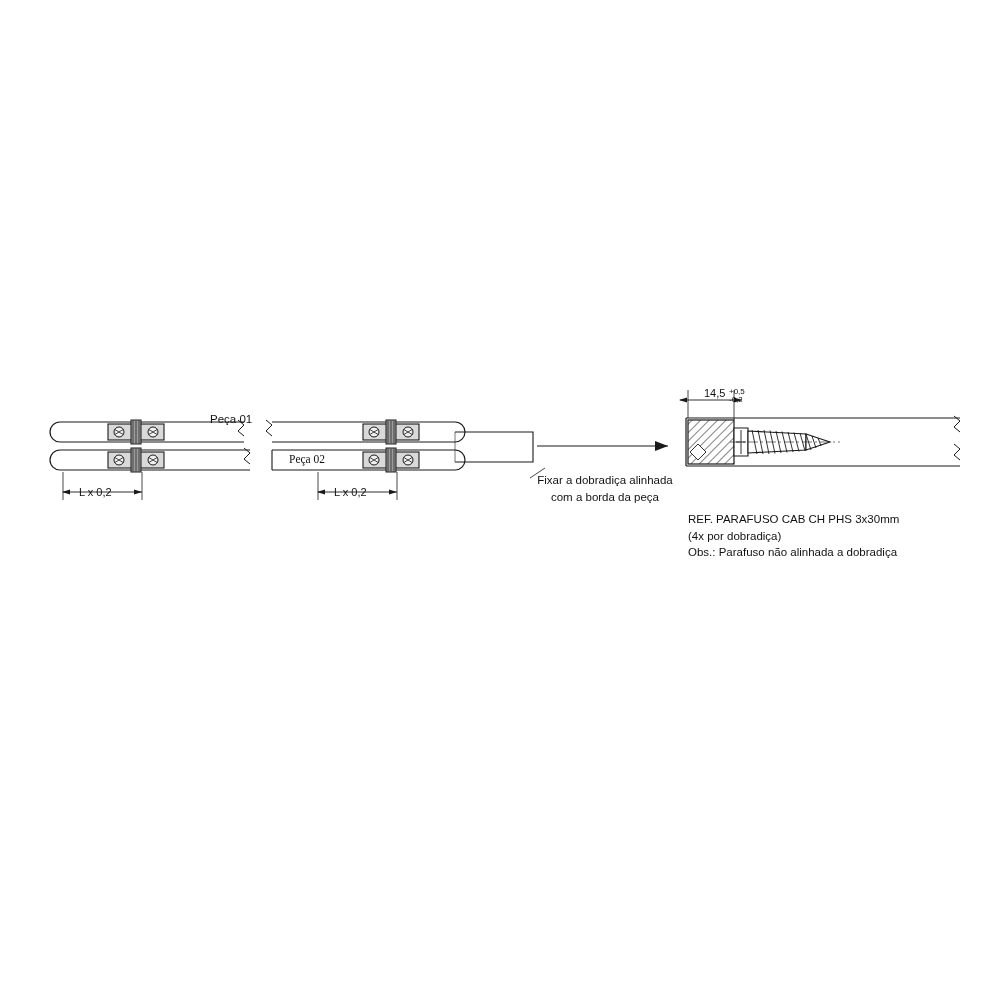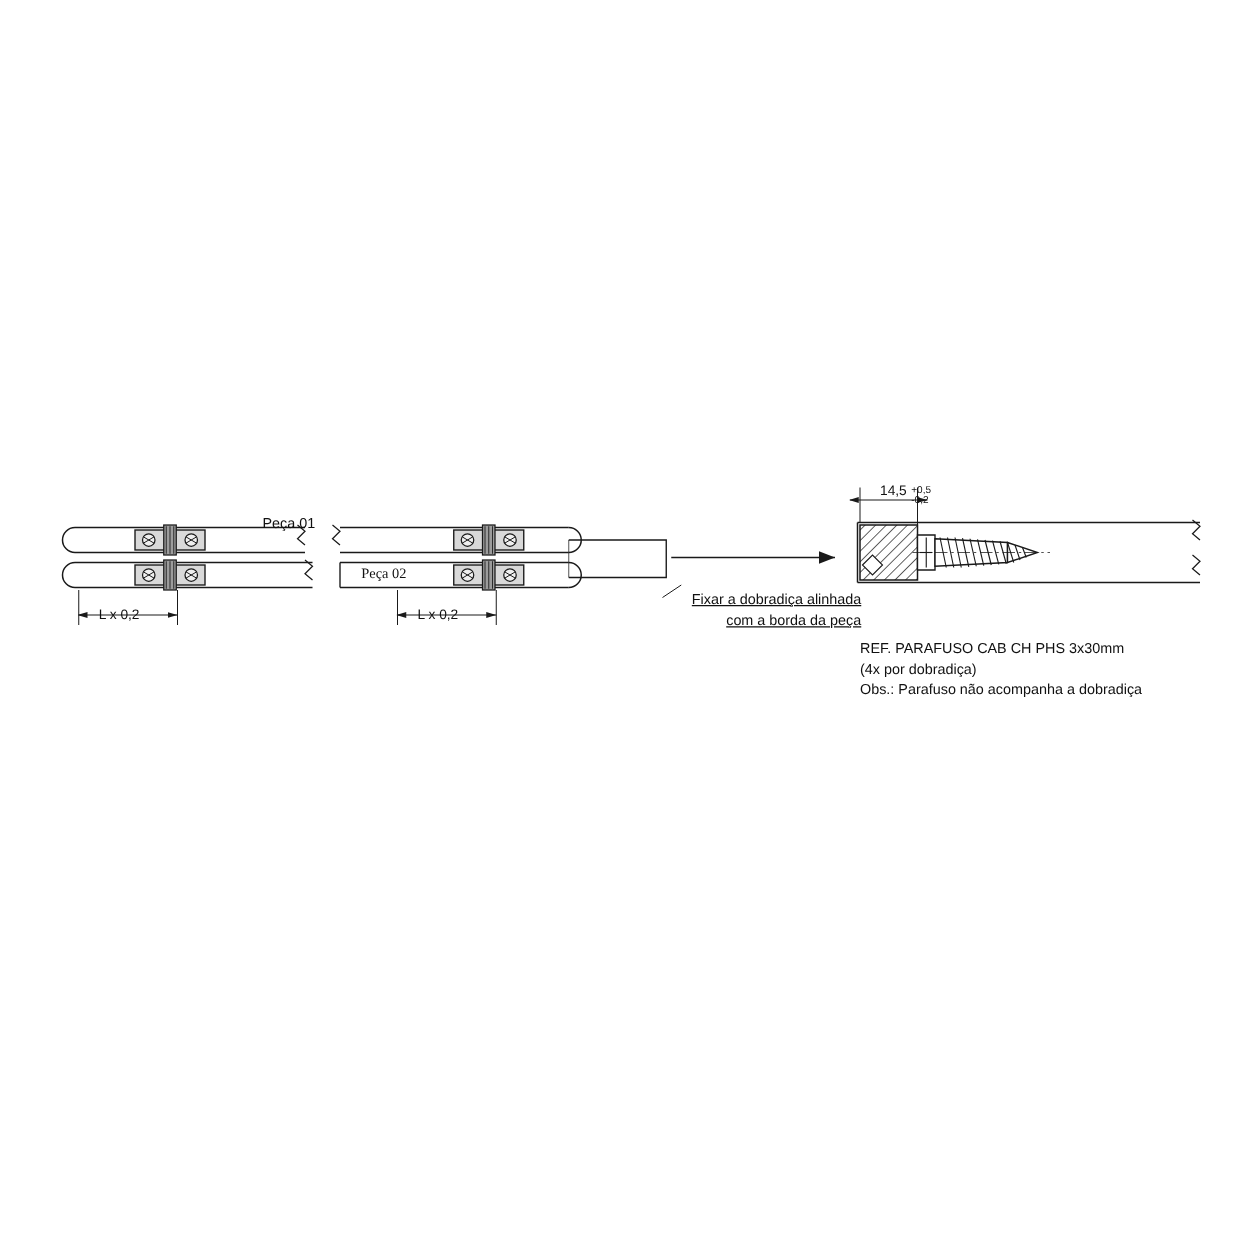--- a/index.html
+++ b/index.html
@@ -33,21 +33,21 @@
   .lbl.tiny { font-size: 8px; }
   .note-block {
     position: absolute;
     font-family: "Liberation Sans", sans-serif;
     font-size: 11.5px;
     color: #111111;
     line-height: 1.45;
     white-space: nowrap;
   }
   .note-block div { white-space: nowrap; }
-  .ctr { text-align: right; text-decoration: underline; }
+  .ctr { text-align: center; }
 </style>
 </head>
 <body>
 
 <svg id="sheet" viewBox="0 0 1000 1000" xmlns="http://www.w3.org/2000/svg">
 
   <defs>
     <pattern id="hatch45" width="6" height="6" patternTransform="rotate(45)" patternUnits="userSpaceOnUse">
       <line x1="0" y1="0" x2="0" y2="6" stroke="#1a1a1a" stroke-width="1.1"></line>
     </pattern>
@@ -245,14 +245,14 @@
 </div>
 
 <div class="note-block ctr" style="left:521px; top:472px; width:168px;">
   <div>Fixar a dobradiça alinhada</div>
   <div>com a borda da peça</div>
 </div>
 
 <div class="note-block" style="left:688px; top:477px;margin-top:34px;">
   <div>REF. PARAFUSO CAB CH PHS 3x30mm</div>
   <div>(4x por dobradiça)</div>
-  <div>Obs.: Parafuso não acompanha a dobradiça</div>
+  <div>Obs.: Parafuso não alinhada a dobradiça</div>
 </div>
 
 </body></html>

